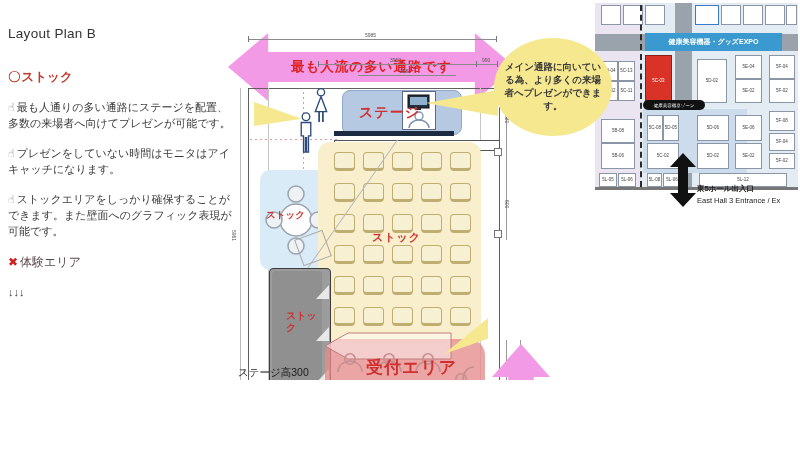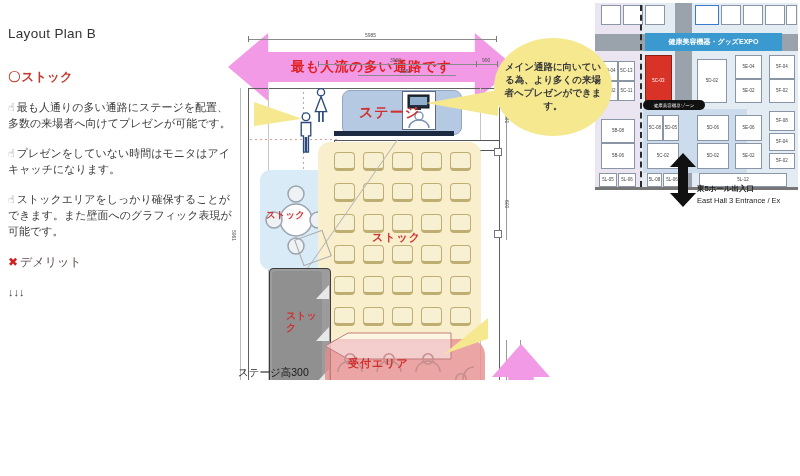--- a/index.html
+++ b/index.html
@@ -51,21 +51,21 @@
 <body>
 
 <div class="screen">
 
   <div class="notes">
     <div class="title">Layout Plan B</div>
     <div class="merit-head"><span class="sym">〇</span><span>ストック</span></div>
     <p><span class="hand">☝</span><span>最も人通りの多い通路にステージを配置、多数の来場者へ向けてプレゼンが可能です。</span></p>
     <p><span class="hand">☝</span><span>プレゼンをしていない時間はモニタはアイキャッチになります。</span></p>
     <p><span class="hand">☝</span><span>ストックエリアをしっかり確保することができます。また壁面へのグラフィック表現が可能です。</span></p>
-    <div class="demerit-head"><span class="sym">✖</span><span>デメリット</span></div>
+    <div class="demerit-head"><span class="sym">✖</span><span>体験エリア</span></div>
     <div>↓↓↓</div>
   </div>
 
   <div class="pink-arrow-h">
     <span class="lbl">最も人流の多い通路です</span>
   </div>
 
   <div class="hline" style="left:248px;top:39px;width:249px;"></div>
   <div class="tick" style="left:248px;top:36px;"></div>
   <div class="tick" style="left:496px;top:36px;"></div>
@@ -200,21 +200,21 @@
         </svg></div>
       <div style="position: absolute; left: 88px; top: 44px; transform: rotate(180deg);"><svg width="30" height="24" viewBox="0 0 30 24">
           <circle cx="15" cy="10" r="5.2" fill="none" stroke="#c68f8f" stroke-width="1.6"></circle>
           <path d="M3 23 a12 11 0 0 1 24 0" fill="none" stroke="#c68f8f" stroke-width="1.6"></path>
         </svg></div>
       <div style="position: absolute; left: 125px; top: 26px; transform: rotate(-90deg);"><svg width="30" height="24" viewBox="0 0 30 24">
           <circle cx="15" cy="10" r="5.2" fill="none" stroke="#c68f8f" stroke-width="1.6"></circle>
           <path d="M3 23 a12 11 0 0 1 24 0" fill="none" stroke="#c68f8f" stroke-width="1.6"></path>
         </svg></div>
     </div>
-  <span class="redlabel" style="left:348px;top:356px;font-size:11px;letter-spacing:1px;z-index:3;">受付エリア</span>
+  <span class="redlabel" style="left:366px;top:356px;font-size:17px;letter-spacing:1px;z-index:3;">受付エリア</span>
 
   <div class="vline" style="left:506px;top:95px;height:145px;background:#999;"></div>
   <span class="dim rot" style="left:510px;top:115px;">881</span>
   <span class="dim rot" style="left:510px;top:200px;">600</span>
   <div class="vline" style="left:506px;top:340px;height:63px;background:#999;"></div>
   <div class="vline" style="left:520px;top:340px;height:63px;background:#999;"></div>
   <div class="abs" style="left:494px;top:148px;width:6px;height:6px;border:1px solid #777;background:#fff;"></div>
   <div class="abs" style="left:494px;top:230px;width:6px;height:6px;border:1px solid #777;background:#fff;"></div>
 
   <div class="vline faint" style="left:270px;top:403px;height:49px;"></div>

